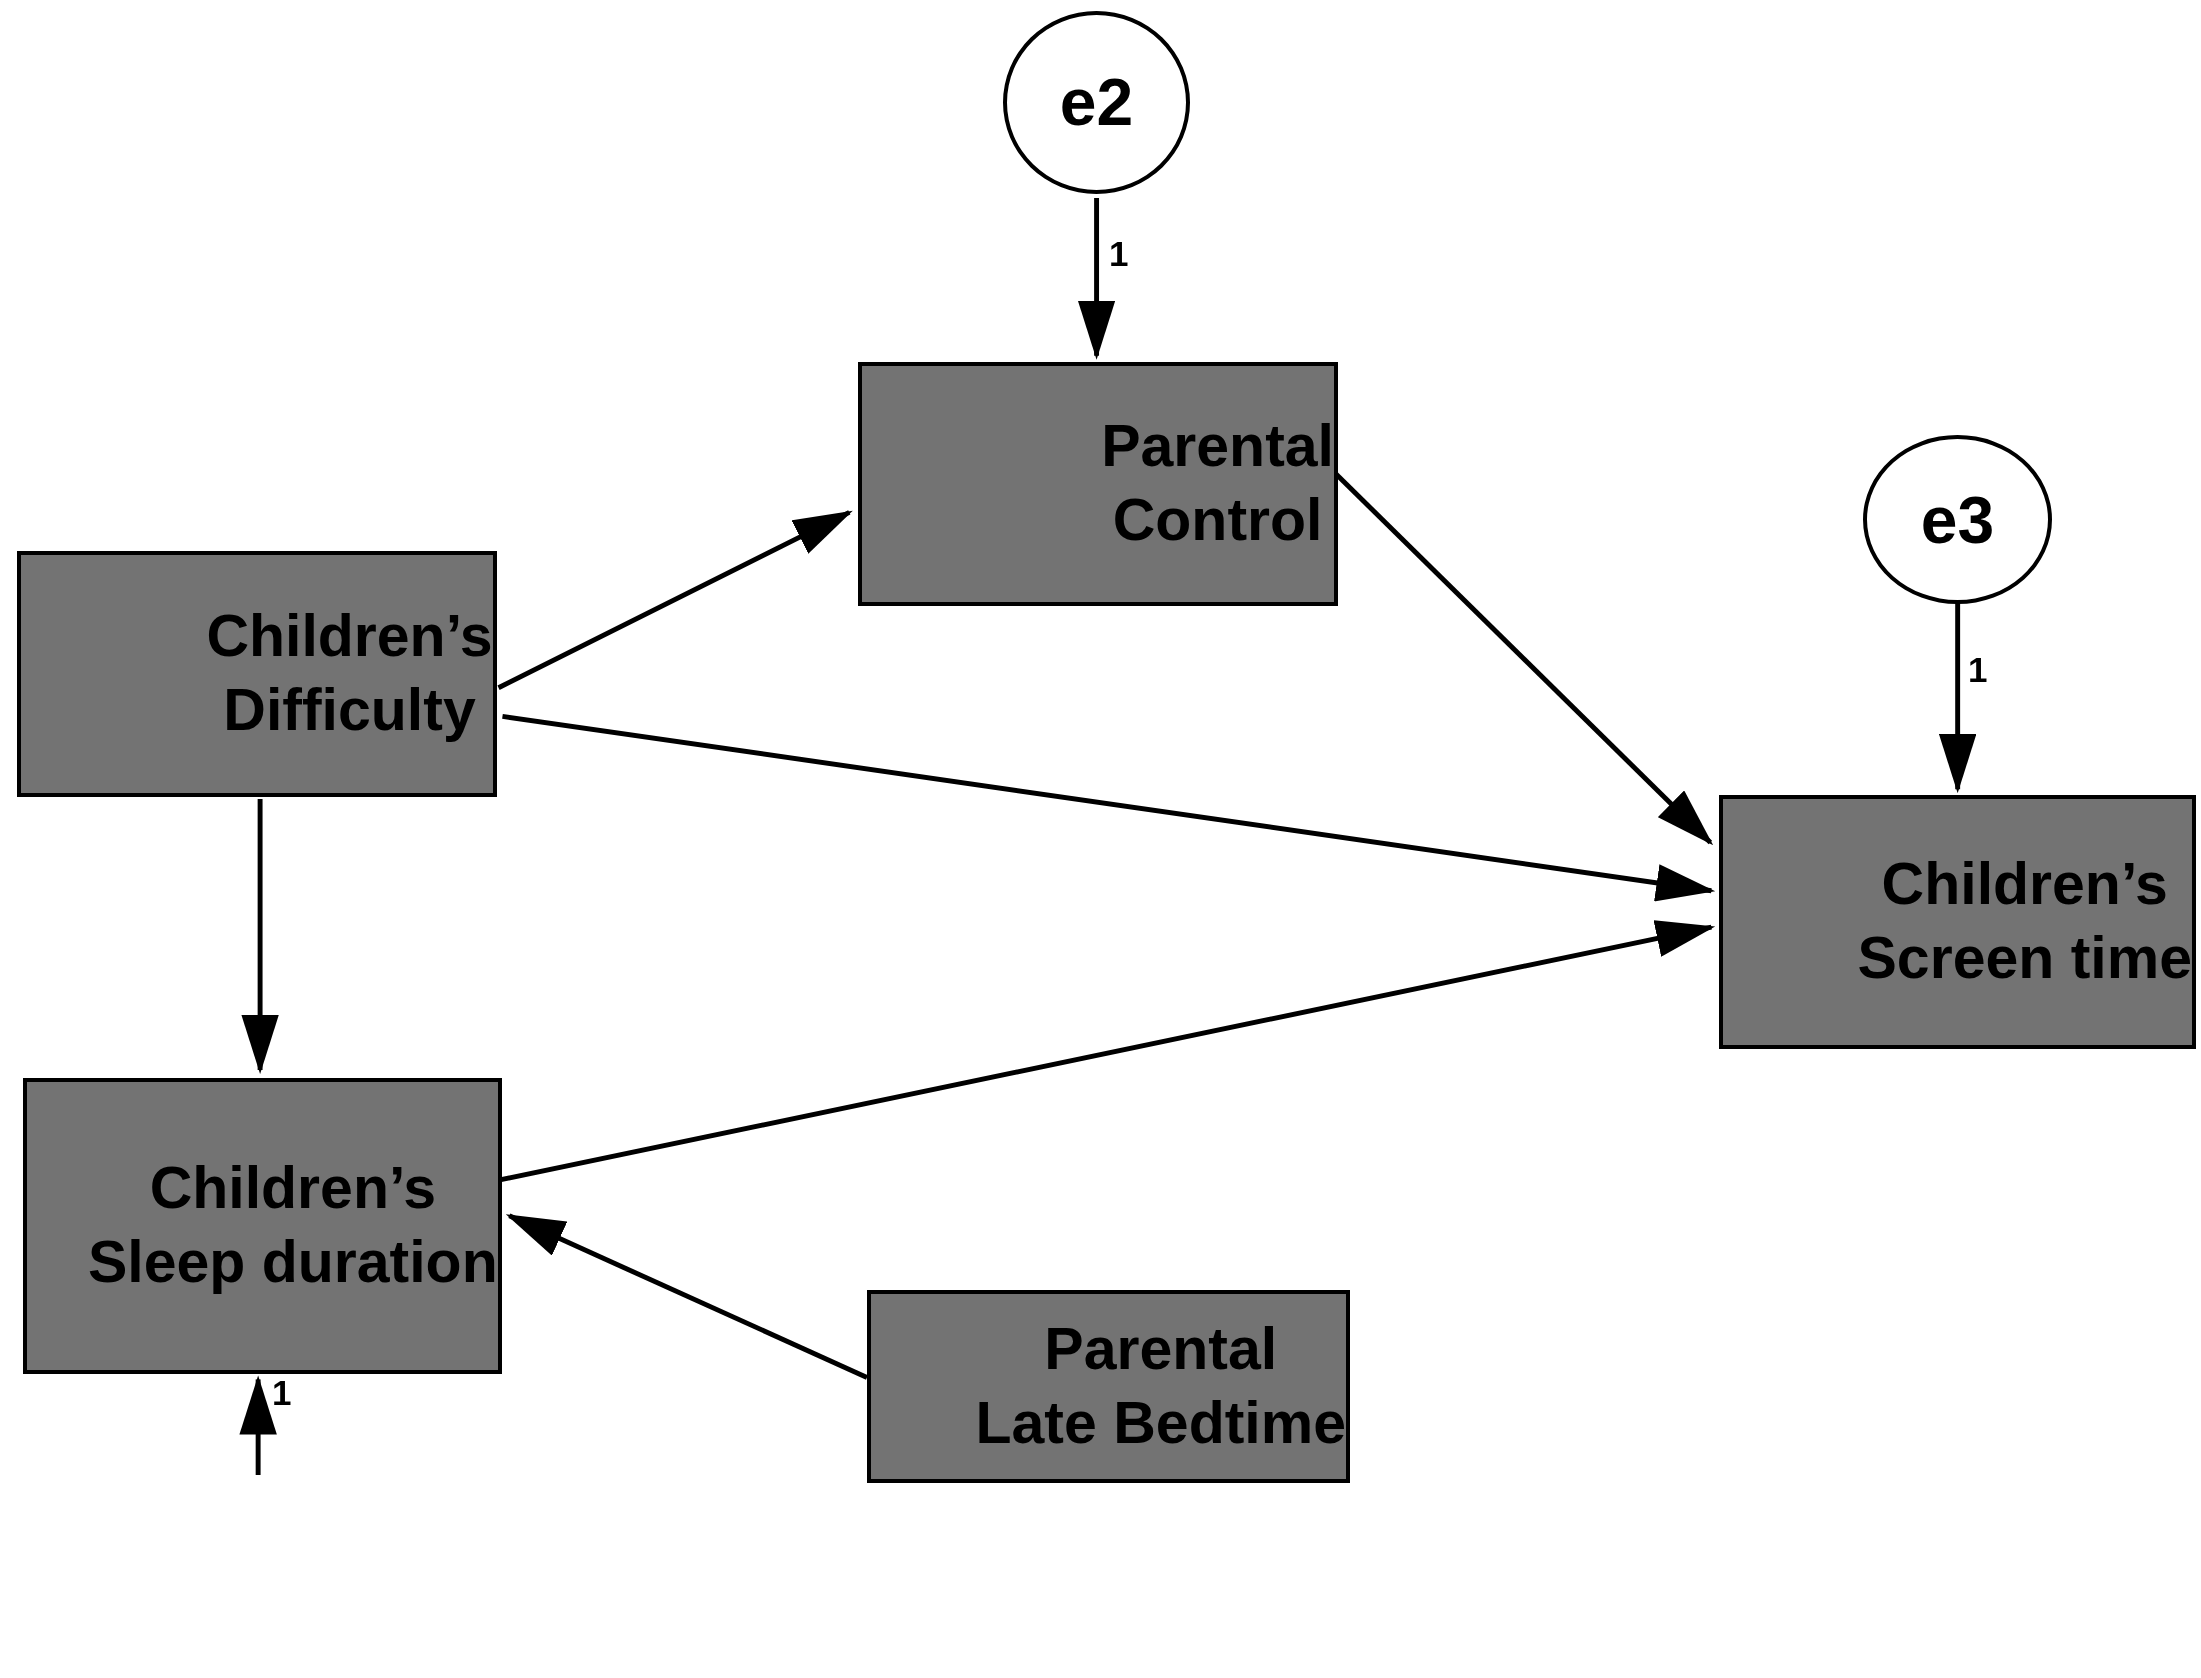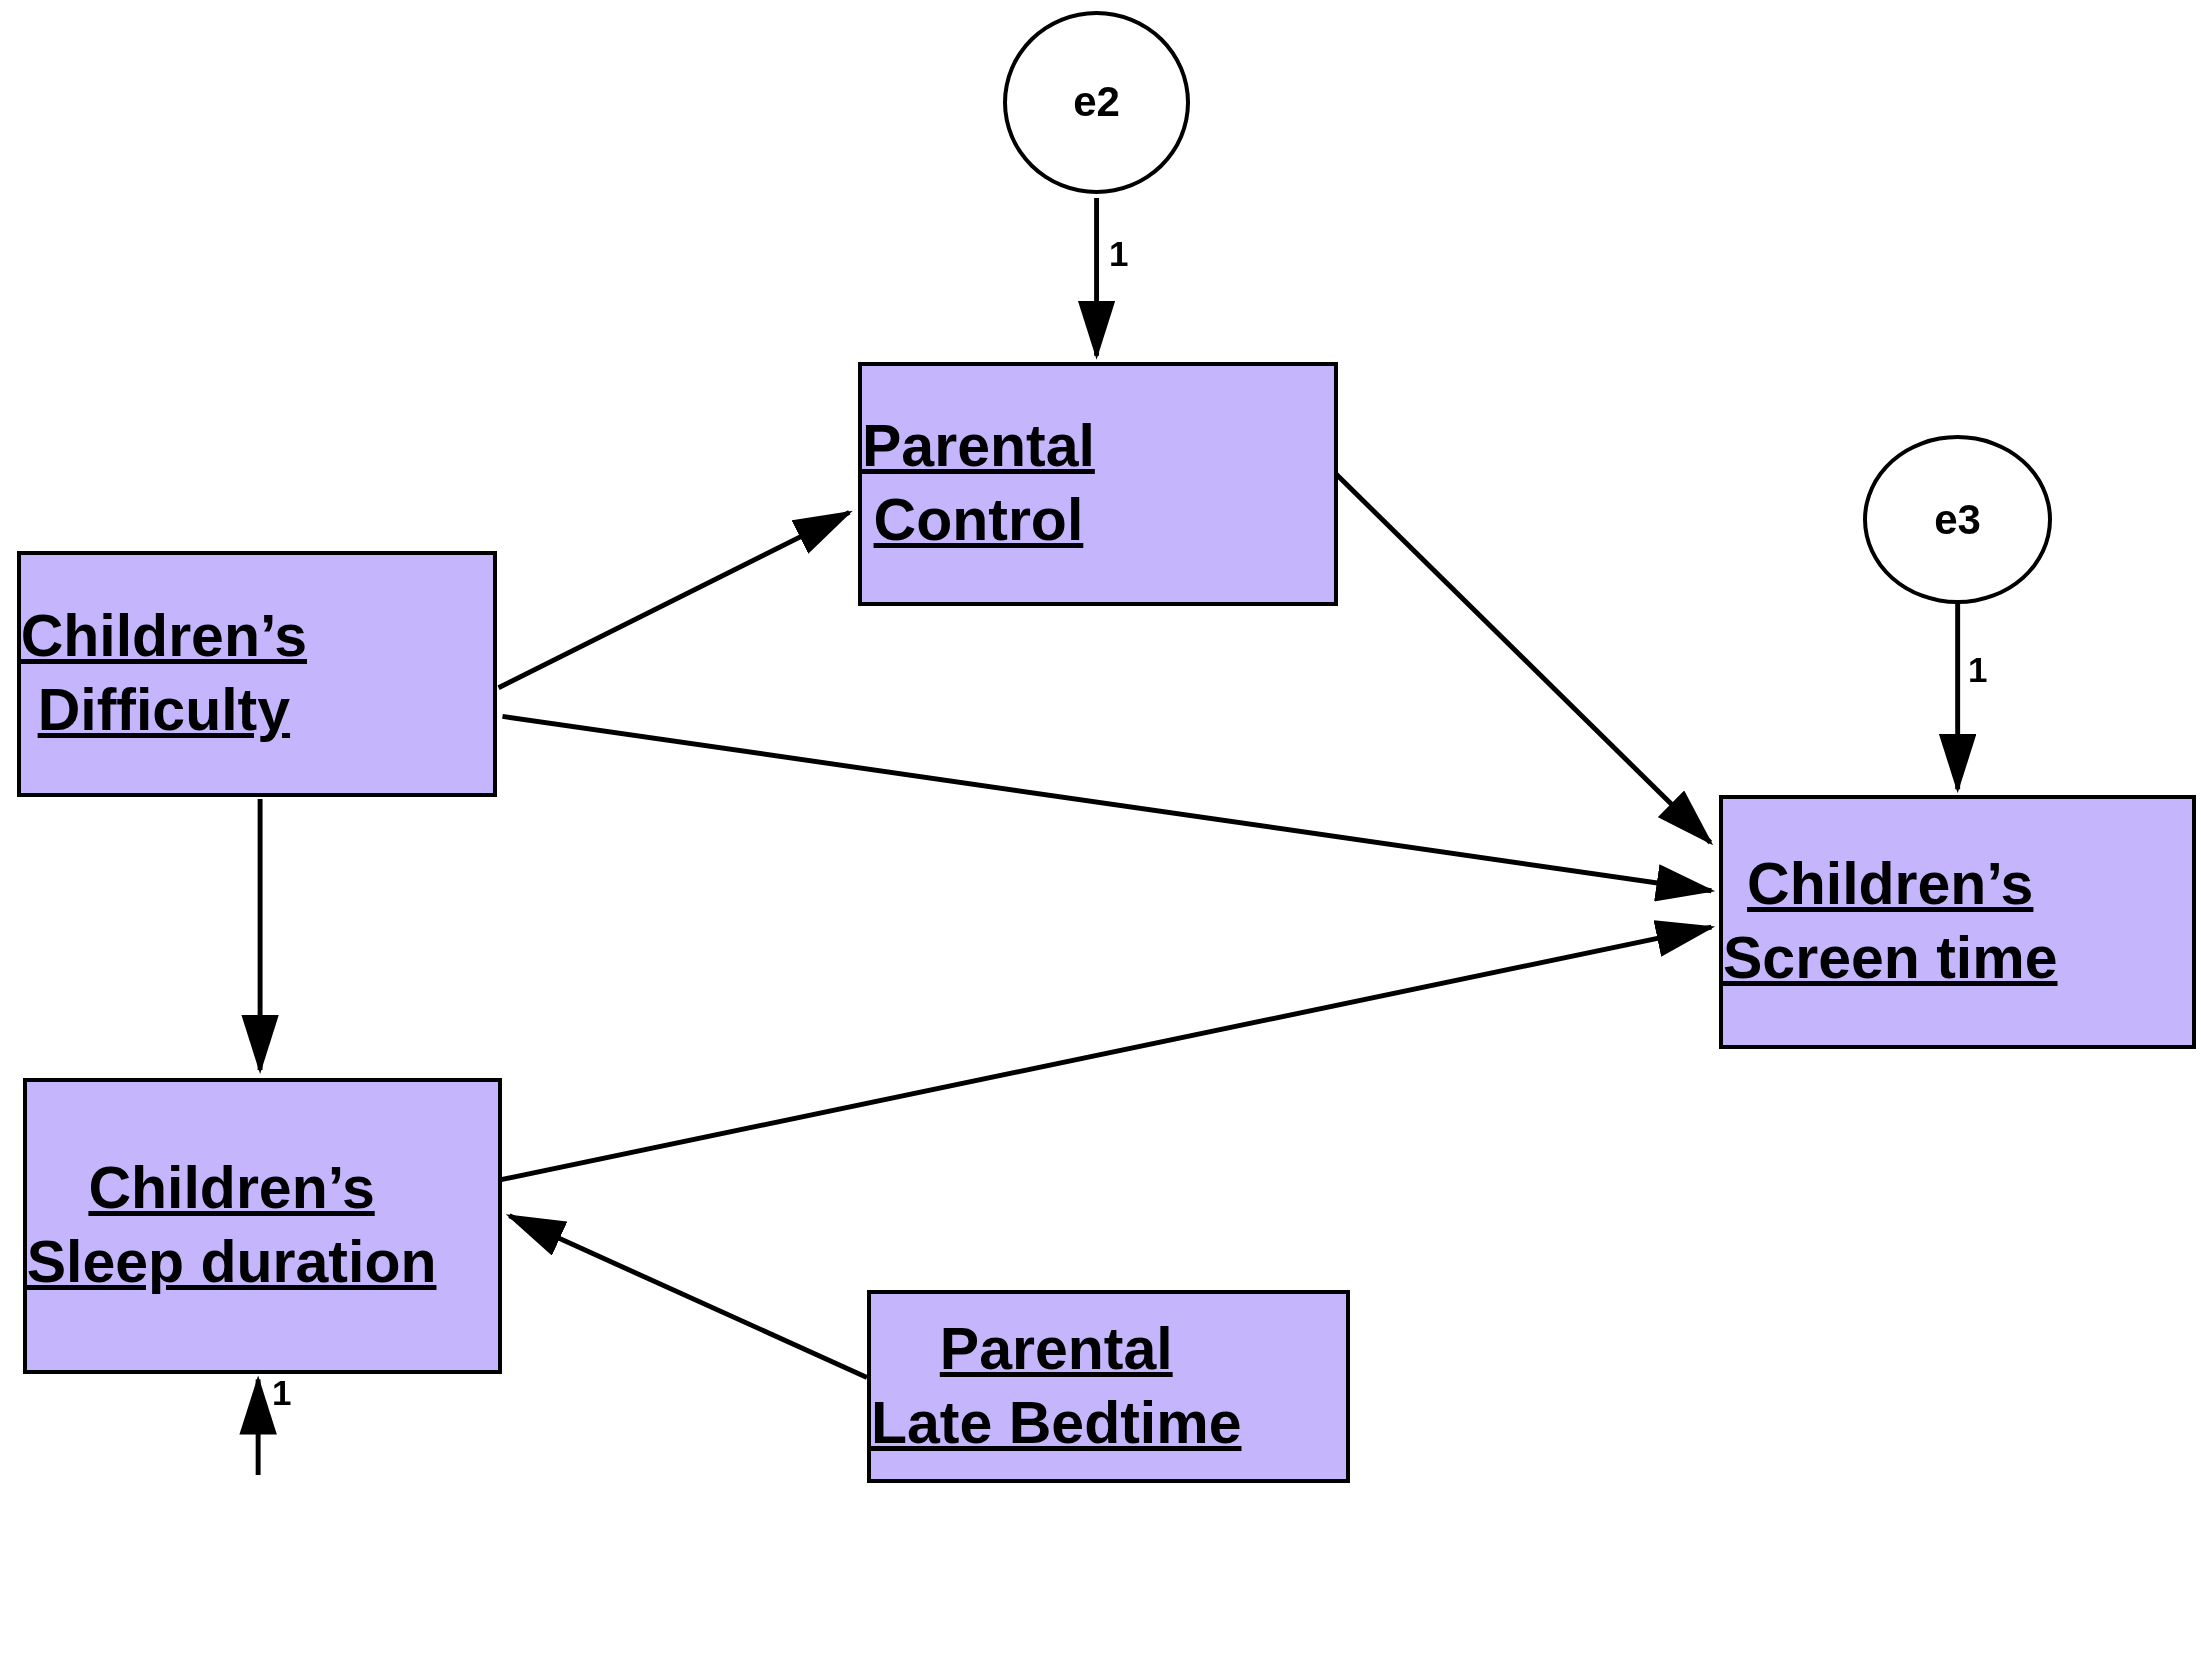--- a/index.html
+++ b/index.html
@@ -24,46 +24,45 @@
     height: 1679px;
   }
   .edges-layer line {
     stroke: #000000;
     stroke-width: 5;
   }
   .node-box {
     position: absolute;
     box-sizing: border-box;
     border: 4.9px solid #000000;
-    background: #c4b5fd;
+    background: #737373;
     display: flex;
     align-items: center;
-    justify-content: flex-start;
-    text-decoration: underline;
+    justify-content: flex-end;
   }
   .node-label {
     white-space: pre-line;
     text-align: center;
     font-size: 59px;
     font-weight: bold;
     line-height: 1.25;
     letter-spacing: 0px;
   }
   .error-circle {
     position: absolute;
     box-sizing: border-box;
     border: 4.9px solid #000000;
     border-radius: 50%;
     background: #ffffff;
     display: flex;
     align-items: center;
     justify-content: center;
   }
   .error-label {
-    font-size: 42px;
+    font-size: 66px;
     font-weight: bold;
   }
   .loading-label {
     position: absolute;
     font-size: 35px;
     font-weight: bold;
     line-height: 1;
   }
 </style>
 </head>

